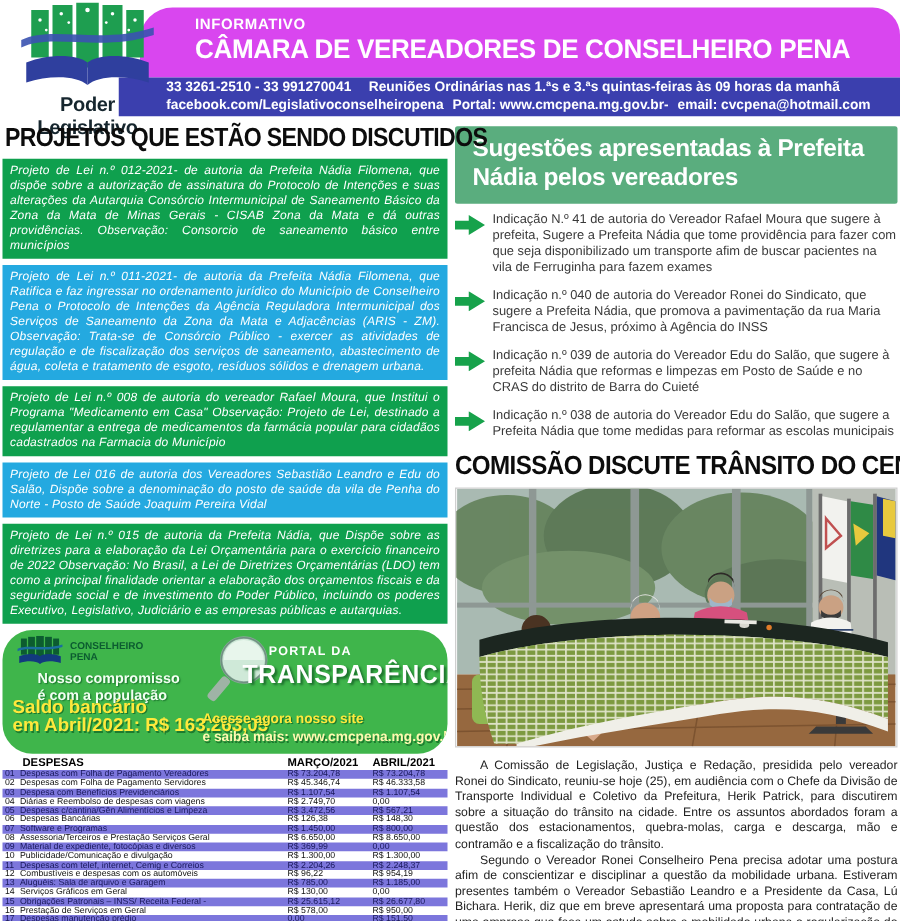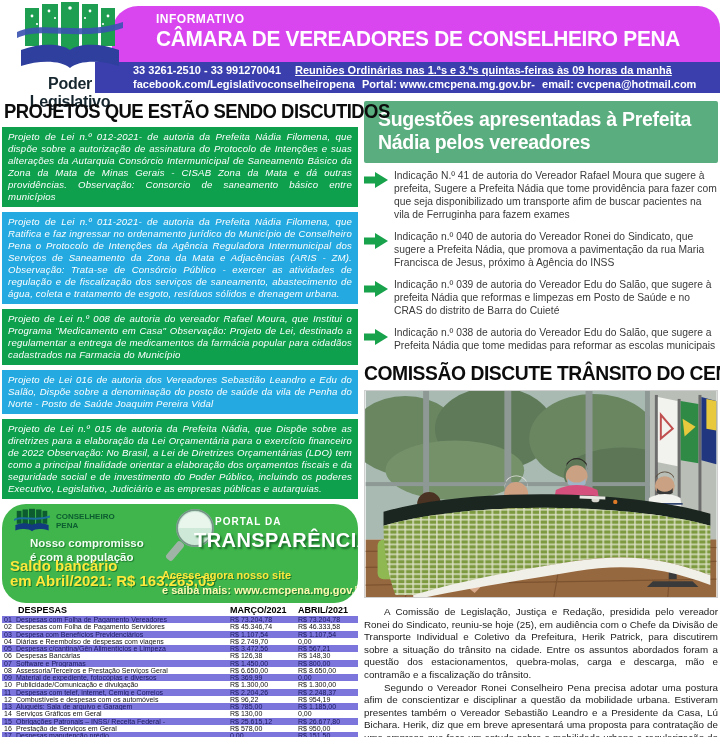--- a/index.html
+++ b/index.html
@@ -9,21 +9,21 @@
   .header { position:relative; width:720px; height:95px; background:#fff; }
   .green-banner { position:absolute; left:112px; right:0; top:6px; height:56px;
     background:#d946ef; border-radius:26px 22px 0 0; padding:6px 10px 0 44px; }
   .kicker { color:#fff; font-weight:bold; font-size:12px; letter-spacing:.5px; }
   .main-title { color:#fff; font-weight:bold; font-size:21.5px; letter-spacing:-.3px;
     transform:scaleX(.97); transform-origin:left center; white-space:nowrap; margin-top:1px; }
   .blue-bar { position:absolute; left:95px; right:0; top:62px; height:31px; background:#3B3FAE;
     color:#fff; font-size:11px; padding:1px 6px 0 38px; line-height:14px; }
   .blue-line1 { white-space:nowrap; }
   .blue-line1 .phones { font-weight:bold; margin-right:14px; }
-  .blue-line1 .meetings { font-weight:bold;text-decoration:underline; }
+  .blue-line1 .meetings { font-weight:bold; }
   .blue-line2 { font-weight:bold; white-space:nowrap; }
   .blue-line2 span { margin-right:4px; }
   .logo-block { position:absolute; left:6px; top:2px; width:128px; text-align:center; }
   .logo-caption { font-size:16px; font-weight:bold; color:#16262e; margin-top:-3px; letter-spacing:-.3px; }
 
   
   .columns { display:flex; width:720px; padding:2px 2px 0 2px; gap:6px; }
   .col-left { width:356px; flex:none; }
   .col-right { width:354px; flex:none; }
 

